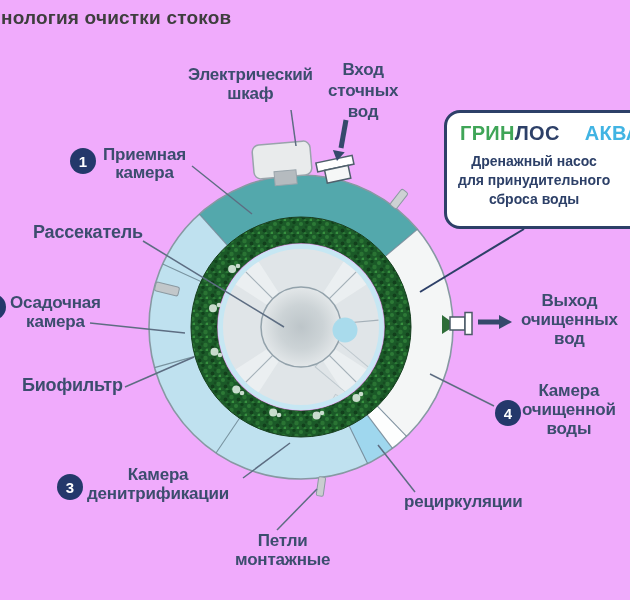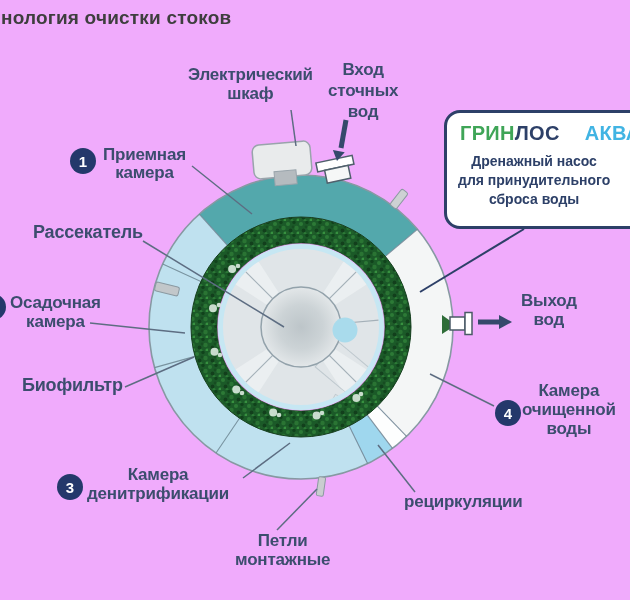--- a/index.html
+++ b/index.html
@@ -198,20 +198,21 @@
     <div>Петли</div>
     <div>монтажные</div>
   </div>
 
   <div class="label" style="left:404px;top:492px;">
     <div>рециркуляции</div>
   </div>
 
   <div class="label" style="left:521px;top:291px;">
     <div>Выход</div>
+    <div>очищенных</div>
     <div>вод</div>
   </div>
 
   <div class="badge" style="left:495px;top:400px;">4</div>
   <div class="label" style="left:522px;top:381px;">
     <div>Камера</div>
     <div>очищенной</div>
     <div>воды</div>
   </div>
 

